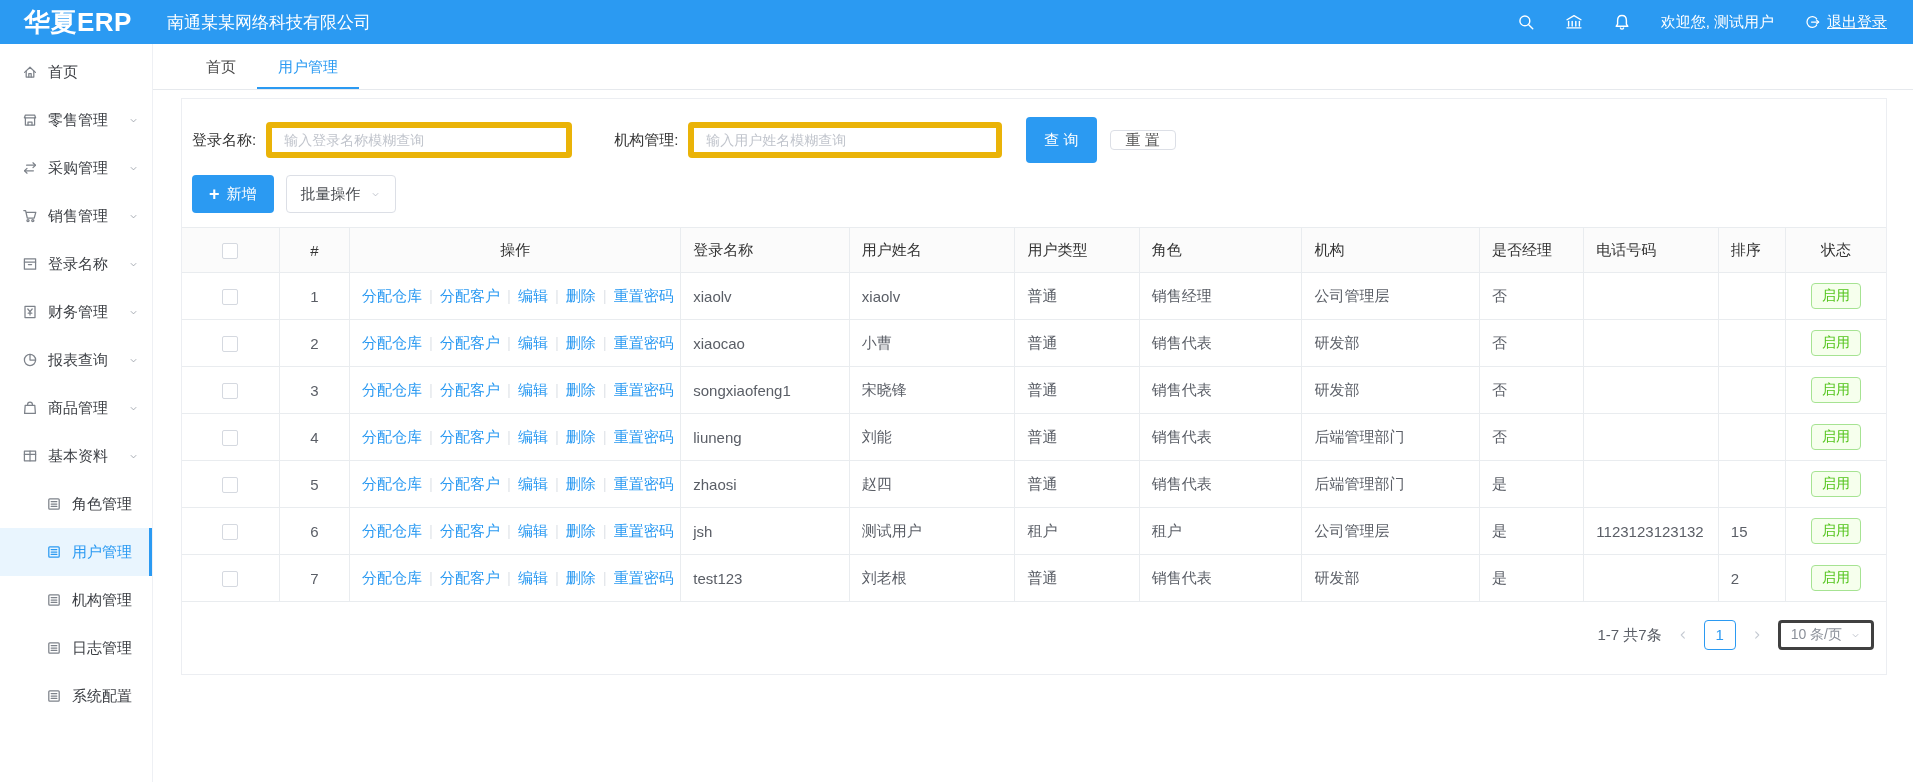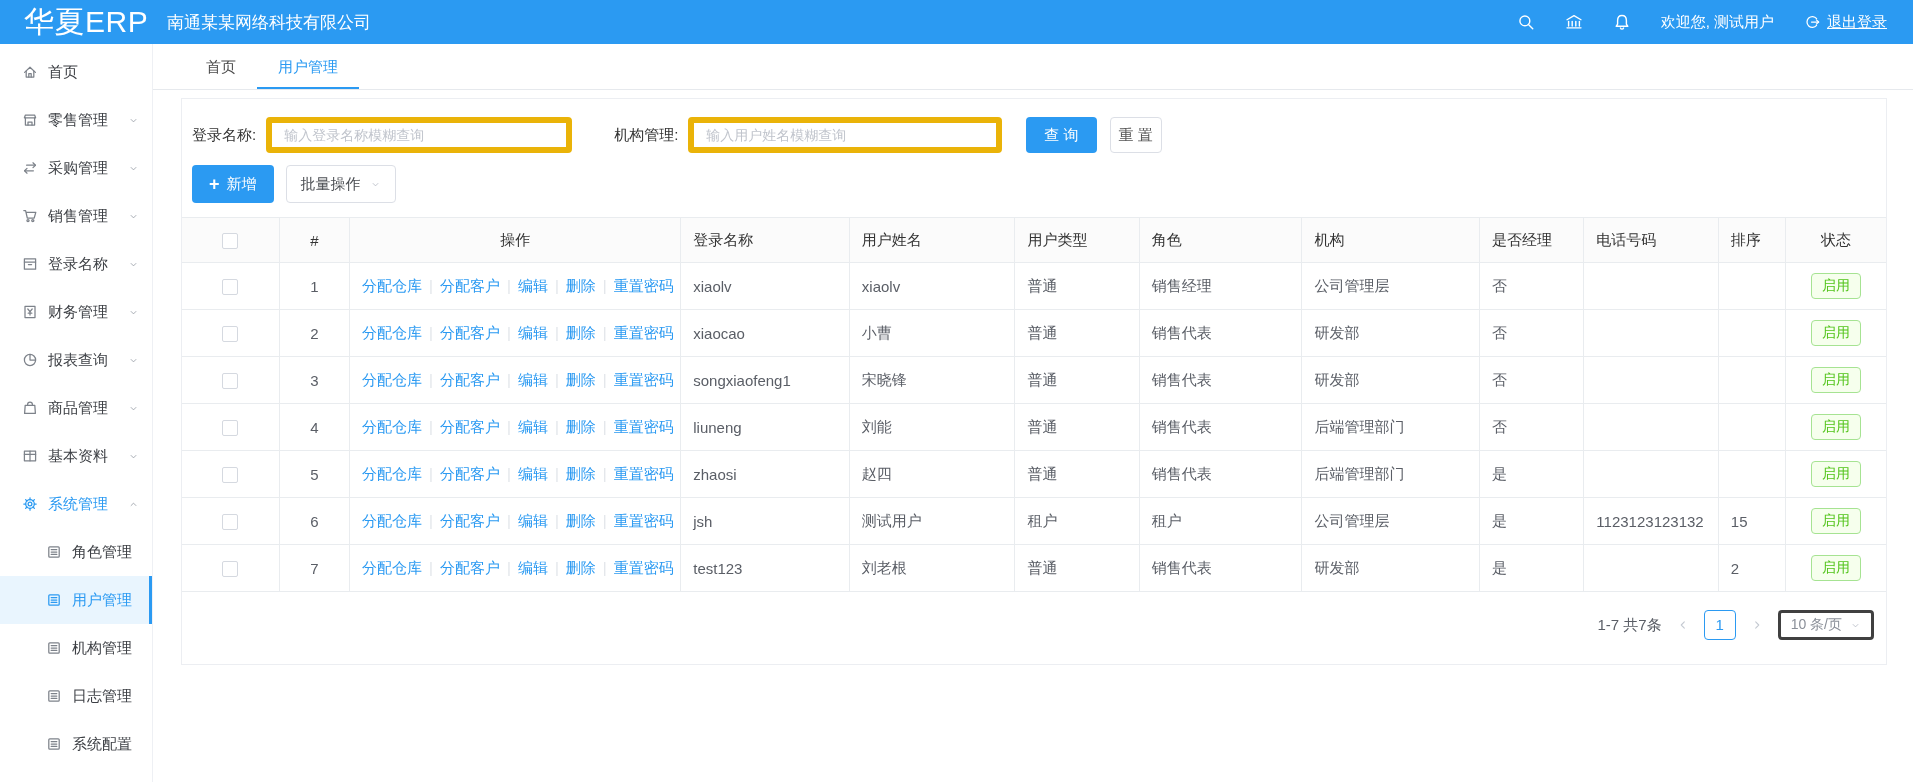--- a/index.html
+++ b/index.html
@@ -1,21 +1,21 @@
 <!DOCTYPE html>
 <html><head>
 <meta charset="utf-8">
 <style>
   * { box-sizing: border-box; margin: 0; padding: 0; }
   html,body { width:1913px; height:782px; overflow:hidden; background:#fff;
     font-family:"Liberation Sans","DejaVu Sans",sans-serif; font-size:15px; color:#333; }
 
   
   .topbar { height:44px; background:#2b9af2; display:flex; align-items:center; padding:0 26px 0 24px; color:#fff; }
-  .logo { font-size:30px; font-weight:normal; letter-spacing:.5px; width:129px; }
+  .logo { font-size:26px; font-weight:bold; letter-spacing:.5px; width:129px; }
   .company { font-size:17px; margin-left:14px; }
   .top-right { margin-left:auto; display:flex; align-items:center; gap:30px; }
   .ticon { display:inline-flex; align-items:center; color:#fff; cursor:pointer; }
   .ticon svg { width:18px; height:18px; }
   .welcome { font-size:15px; }
   .logout { display:inline-flex; align-items:center; gap:7px; font-size:15px; cursor:pointer;text-decoration:underline; }
   .logout .ticon svg { width:16px; height:16px; }
 
   
   .layout { display:flex; height:738px; }
@@ -45,22 +45,22 @@
   .f-label { font-size:15px; color:#333; margin-right:10px; }
   .lbl2 { margin-left:42px; }
   .f-input { height:36px; width:306px; border:6px solid #eab308; border-radius:4px; padding:0 12px;
     font-size:14px; color:#333; outline:none; font-family:inherit; }
   .f-input::placeholder { color:#c0c4cc; }
   .f-input.w2 { width:314px; }
   .btn { border-radius:4px; font-size:15px; border:1px solid transparent; cursor:pointer;
     font-family:inherit; display:inline-flex; align-items:center; justify-content:center; }
   .btn.primary { background:#2b9af2; color:#fff; }
   .btn.plain { background:#fff; border-color:#dcdfe6; color:#555; }
-  .btn.q { margin-left:24px; height:36px; padding:0 17px; }
-  .btn.r { margin-left:13px; height:36px; padding:0 8px; }
+  .btn.q { margin-left:24px; height:46px; padding:0 17px; }
+  .btn.r { margin-left:13px; height:20px; padding:0 15px; }
 
   
   .action-row { display:flex; gap:12px; padding-left:10px; margin-bottom:14px; }
   .btn.add { height:38px; padding:0 16px; }
   .plus { font-size:18px; margin-right:7px; font-weight:bold; line-height:1; }
   .btn.batch { height:38px; padding:0 14px; gap:9px; color:#4a4d52; }
   .caret { display:inline-flex; color:#b8bdc6; }
   .caret svg { width:11px; height:11px; }
 
   
@@ -257,42 +257,20 @@
             <line x1="8" y1="3.2" x2="8" y2="12.8"></line>
           </svg>
         </span>
         <span class="side-label">基本资料</span>
         <span class="chev">
           <svg viewBox="0 0 16 16" fill="none" stroke="currentColor" stroke-width="1.25" stroke-linecap="round" stroke-linejoin="round">
             <polyline points="4.5,6.5 8,10 11.5,6.5"></polyline>
           </svg>
         </span>
       </div>
-      <div class="side-item active">
-        <span class="s-icon">
-          <svg viewBox="0 0 16 16" fill="none" stroke="currentColor" stroke-width="1.25" stroke-linecap="round" stroke-linejoin="round">
-            <circle cx="8" cy="8" r="1.9"></circle>
-            <circle cx="8" cy="8" r="4.3"></circle>
-            <line x1="12.3" y1="8" x2="14.2" y2="8"></line>
-            <line x1="8" y1="12.3" x2="8" y2="14.2"></line>
-            <line x1="3.7" y1="8" x2="1.8" y2="8"></line>
-            <line x1="8" y1="3.7" x2="8" y2="1.8"></line>
-            <line x1="11" y1="11" x2="12.4" y2="12.4"></line>
-            <line x1="5" y1="5" x2="3.6" y2="3.6"></line>
-            <line x1="11" y1="5" x2="12.4" y2="3.6"></line>
-            <line x1="5" y1="11" x2="3.6" y2="12.4"></line>
-          </svg>
-        </span>
-        <span class="side-label">系统管理</span>
-        <span class="chev">
-          <svg viewBox="0 0 16 16" fill="none" stroke="currentColor" stroke-width="1.25" stroke-linecap="round" stroke-linejoin="round">
-            <polyline points="4.5,9.5 8,6 11.5,9.5"></polyline>
-          </svg>
-        </span>
-      </div>
       <div class="side-sub">
         <span class="s-icon">
           <svg viewBox="0 0 16 16" fill="none" stroke="currentColor" stroke-width="1.25" stroke-linecap="round" stroke-linejoin="round">
             <rect x="2.8" y="2.8" width="10.4" height="10.4" rx="1"></rect>
             <line x1="5.2" y1="5.6" x2="10.8" y2="5.6"></line>
             <line x1="5.2" y1="8" x2="10.8" y2="8"></line>
             <line x1="5.2" y1="10.4" x2="10.8" y2="10.4"></line>
           </svg>
         </span>
         <span class="side-label">角色管理</span>

